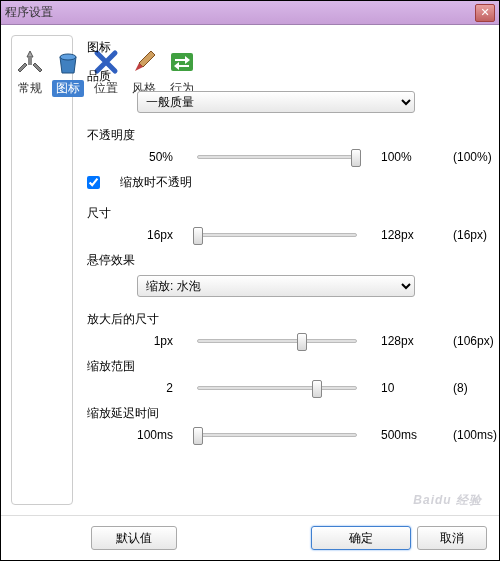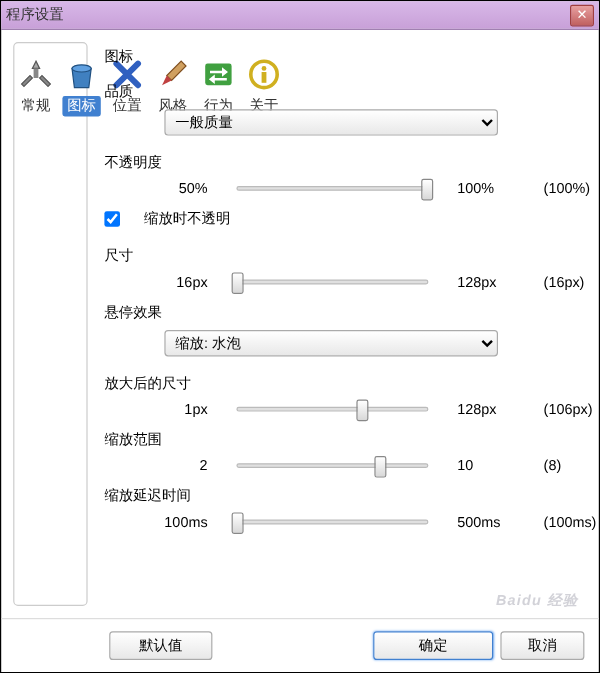--- a/index.html
+++ b/index.html
@@ -86,30 +86,20 @@
       <div class="sidebar-item">
         <div class="sidebar-icon">
           <svg width="30" height="30" viewBox="0 0 30 30">
               <rect x="4" y="6" width="22" height="18" fill="#40a040" rx="2"></rect>
               <path d="M8 12 L18 12 L18 9 L23 13 L18 17 L18 14 L8 14 Z" fill="#fff"></path>
               <path d="M22 18 L12 18 L12 15 L7 19 L12 23 L12 20 L22 20 Z" fill="#fff"></path>
             </svg>
         </div>
         <div class="sidebar-label">行为</div>
       </div>
-      <div class="sidebar-item">
-        <div class="sidebar-icon">
-          <svg width="30" height="30" viewBox="0 0 30 30">
-              <circle cx="15" cy="15" r="11" fill="none" stroke="#d0b020" stroke-width="3"></circle>
-              <circle cx="15" cy="10" r="2" fill="#d0b020"></circle>
-              <rect x="13" y="13" width="4" height="9" fill="#d0b020"></rect>
-            </svg>
-        </div>
-        <div class="sidebar-label">关于</div>
-      </div>
     </div>
 
     <div class="main">
       <div class="section-title">图标</div>
 
       <div class="group-label">品质</div>
       <div class="dropdown">
         <select>
           <option>一般质量</option>
         </select>

